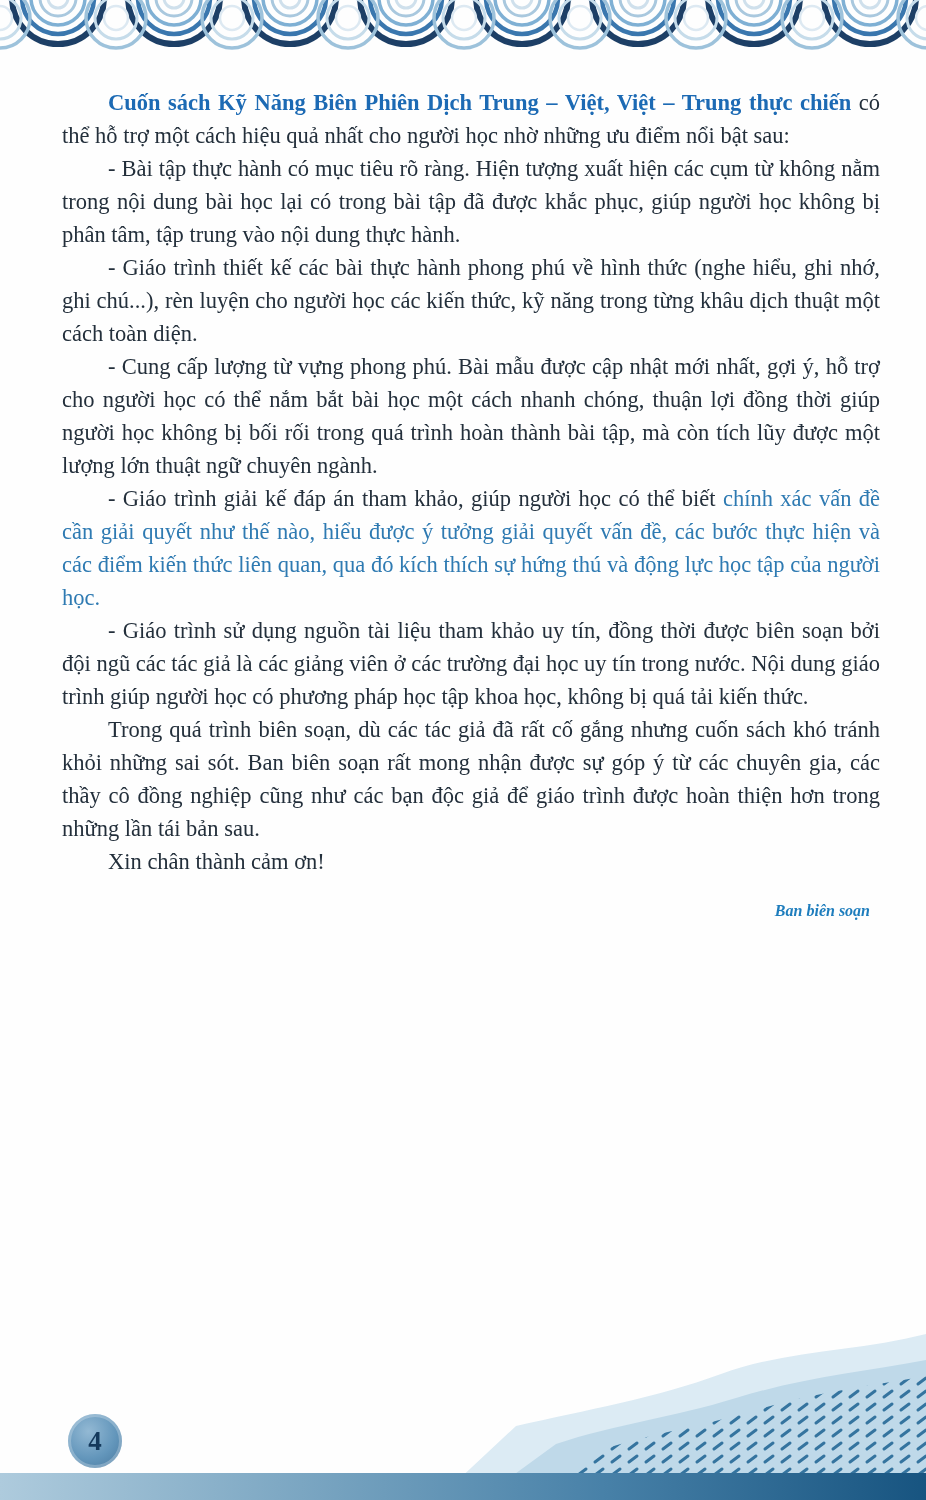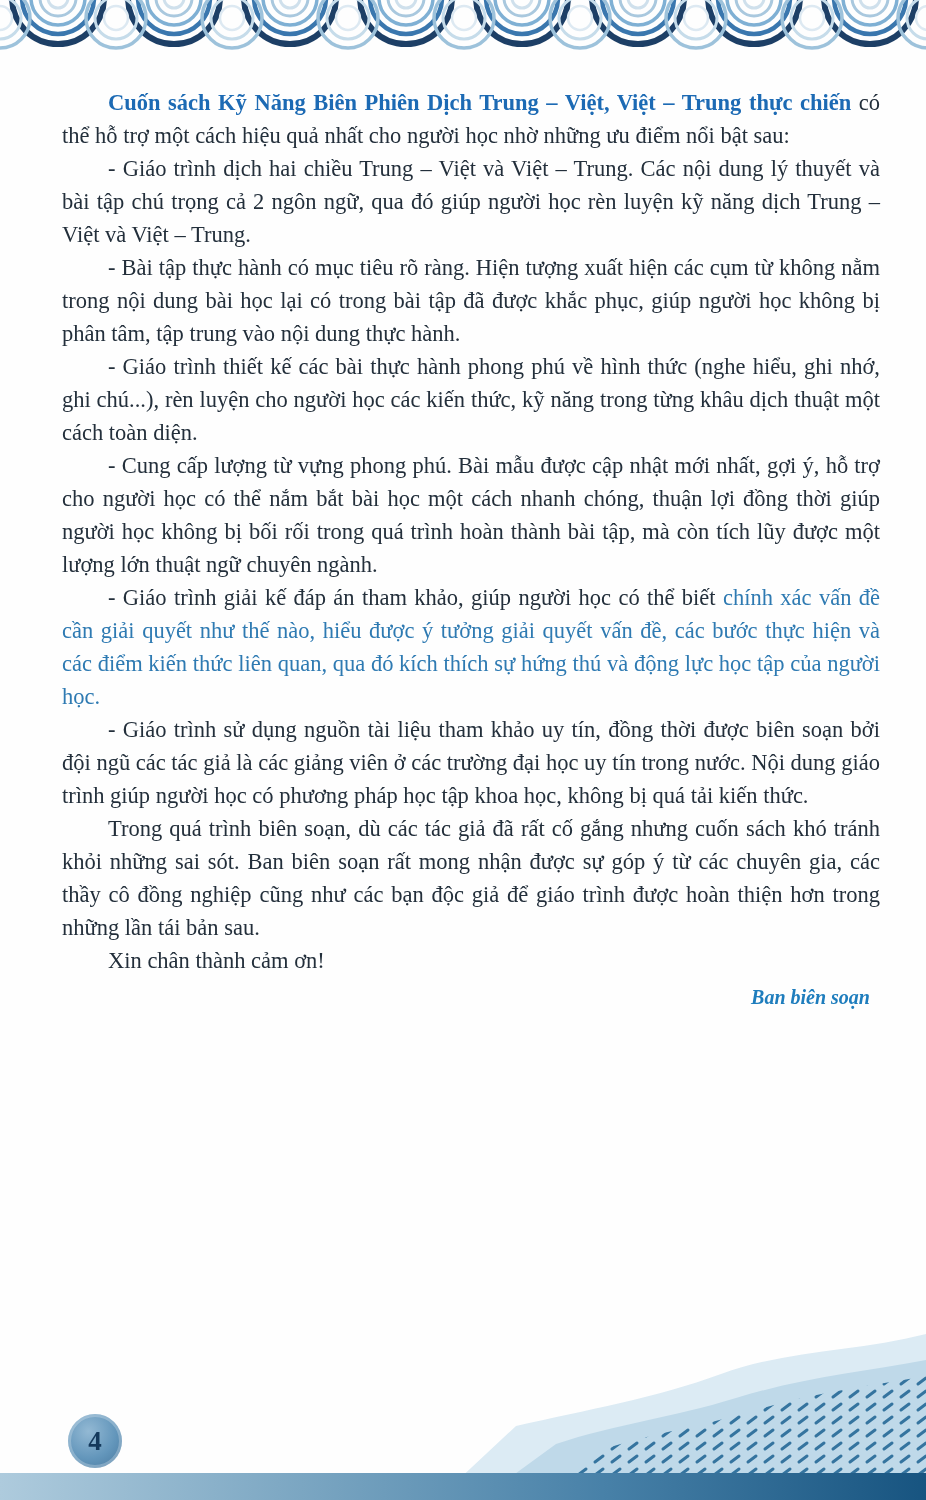--- a/index.html
+++ b/index.html
@@ -22,24 +22,24 @@
     color: #232f3b;
   }
   p.para {
     font-size: 22.5px; line-height: 33px;
     text-align: justify; text-indent: 46px;
     color: #232f3b;
   }
   .lead-blue { color: #1c6ab4; font-weight: bold; }
   .tint { color: #2e7ab2; }
   p.signature {
-    margin-top: 4px;
+    margin-top: 16px;
     text-align: right; padding-right: 10px;
     color: #1e7dbd; font-weight: bold; font-style: italic;
-    font-size: 20px; line-height: 33px;
+    font-size: 16px; line-height: 33px;
   }
   
   .page-badge {
     position: absolute; left: 68px; bottom: 32px;
     width: 54px; height: 54px; border-radius: 50%;
     background: radial-gradient(circle at 38% 32%, #93b9d4, #6396bb 55%, #46769c 100%);
     display: flex; align-items: center; justify-content: center;
     box-shadow: inset 0 0 0 3px rgba(255,255,255,0.25);
   }
   .page-badge span { color: #14395c; font-size: 27px; font-weight: bold; font-family: "Liberation Serif", serif; }
@@ -75,21 +75,20 @@
         </pattern>
       </defs>
       <rect width="926" height="52" fill="url(#scallop)"></rect>
     </svg>
   </div>
 
   <div class="content">
 
     <p class="para"><span class="lead-blue">Cuốn sách Kỹ Năng Biên Phiên Dịch Trung – Việt, Việt – Trung thực chiến</span><span> có thể hỗ trợ một cách hiệu quả nhất cho người học nhờ những ưu điểm nổi bật sau:</span></p>
 
-    <p class="para">- Giáo trình dịch hai chiều Trung – Việt và Việt – Trung. Các nội dung lý thuyết và bài tập chú trọng cả 2 ngôn ngữ, qua đó giúp người học rèn luyện kỹ năng dịch Trung – Việt và Việt – Trung.</p>
     <p class="para">- Bài tập thực hành có mục tiêu rõ ràng. Hiện tượng xuất hiện các cụm từ không nằm trong nội dung bài học lại có trong bài tập đã được khắc phục, giúp người học không bị phân tâm, tập trung vào nội dung thực hành.</p>
     <p class="para">- Giáo trình thiết kế các bài thực hành phong phú về hình thức (nghe hiểu, ghi nhớ, ghi chú...), rèn luyện cho người học các kiến thức, kỹ năng trong từng khâu dịch thuật một cách toàn diện.</p>
     <p class="para">- Cung cấp lượng từ vựng phong phú. Bài mẫu được cập nhật mới nhất, gợi ý, hỗ trợ cho người học có thể nắm bắt bài học một cách nhanh chóng, thuận lợi đồng thời giúp người học không bị bối rối trong quá trình hoàn thành bài tập, mà còn tích lũy được một lượng lớn thuật ngữ chuyên ngành.</p>
 
     <p class="para"><span>- Giáo trình giải kế đáp án tham khảo, giúp người học có thể biết </span><span class="tint">chính xác vấn đề cần giải quyết như thế nào, hiểu được ý tưởng giải quyết vấn đề, các bước thực hiện và các điểm kiến thức liên quan, qua đó kích thích sự hứng thú và động lực học tập của người học.</span></p>
 
     <p class="para">- Giáo trình sử dụng nguồn tài liệu tham khảo uy tín, đồng thời được biên soạn bởi đội ngũ các tác giả là các giảng viên ở các trường đại học uy tín trong nước. Nội dung giáo trình giúp người học có phương pháp học tập khoa học, không bị quá tải kiến thức.</p>
 
     <p class="para">Trong quá trình biên soạn, dù các tác giả đã rất cố gắng nhưng cuốn sách khó tránh khỏi những sai sót. Ban biên soạn rất mong nhận được sự góp ý từ các chuyên gia, các thầy cô đồng nghiệp cũng như các bạn độc giả để giáo trình được hoàn thiện hơn trong những lần tái bản sau.</p>
     <p class="para">Xin chân thành cảm ơn!</p>

